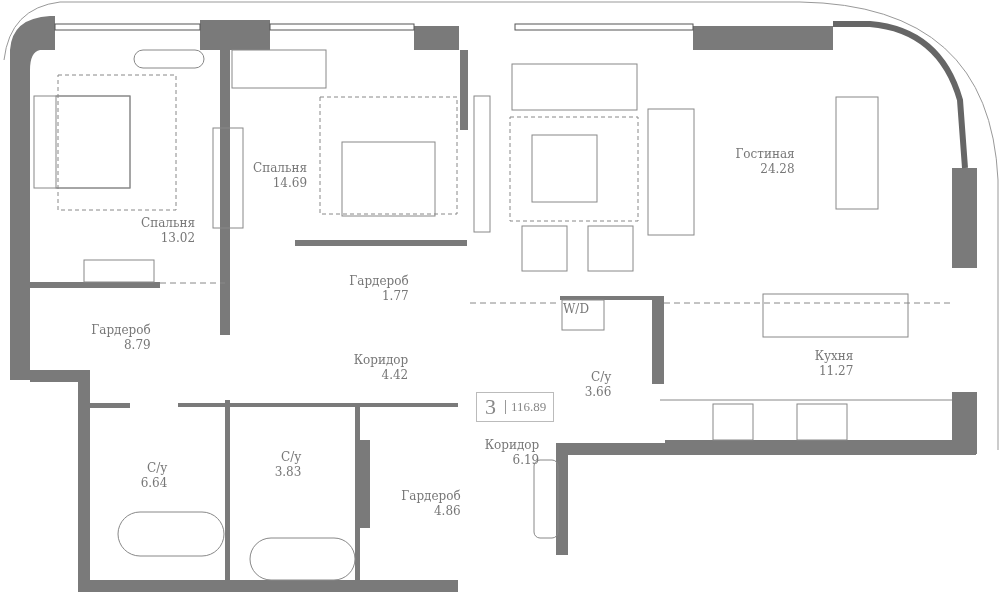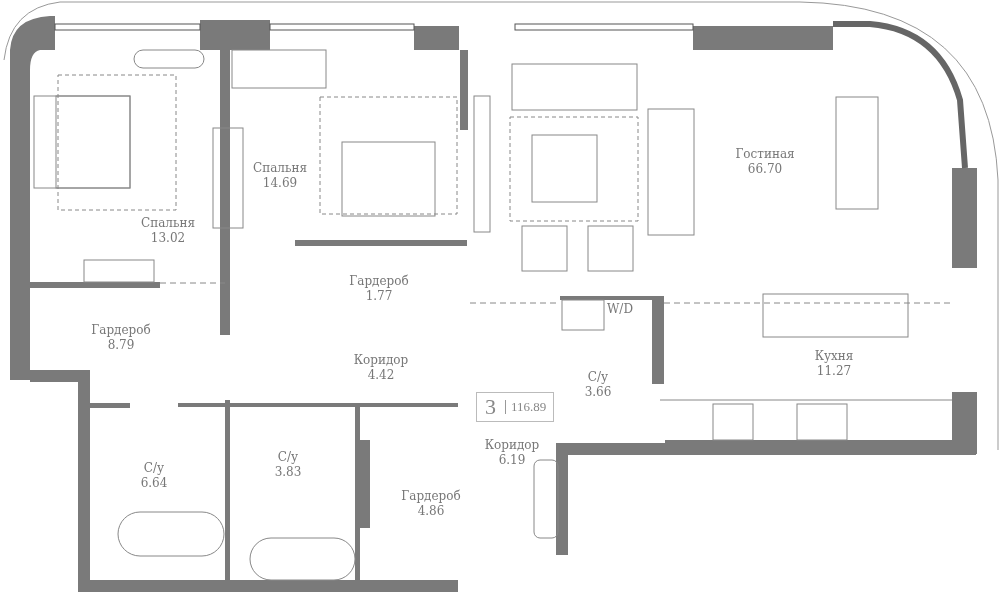--- a/index.html
+++ b/index.html
@@ -1,24 +1,24 @@
 <!DOCTYPE html>
 <html><head>
 <meta charset="utf-8">
 <style>
   html,body{margin:0;padding:0;background:#fff;}
   body{width:1003px;height:597px;overflow:hidden;position:relative;font-family:"DejaVu Serif","Liberation Serif",serif;}
   #plan{position:absolute;left:0;top:0;width:1003px;height:597px;}
-  .lbl{position:absolute;text-align:center;color:#777;font-size:12px;line-height:15px;transform:translateX(-50%);white-space:nowrap;}
+  .lbl{position:absolute;text-align:right;color:#777;font-size:12px;line-height:15px;transform:translateX(-50%);white-space:nowrap;}
   .lbl span{display:block;}
   .badge{position:absolute;left:476px;top:392px;width:76px;height:28px;border:1px solid #bbb;display:flex;align-items:center;color:#888;font-family:"Liberation Serif",serif;}
   .badge .rooms{font-size:22px;padding:0 4px 0 8px;}
   .badge .sep{width:1px;height:14px;background:#999;margin:0 5px;}
   .badge .area{font-size:13px;}
-  .wd{position:absolute;left:563px;top:302px;font-size:12px;color:#777;margin-left:44px;}
+  .wd{position:absolute;left:563px;top:302px;font-size:12px;color:#777;}
 </style>
 </head>
 <body>
 
 <svg id="plan" viewBox="0 0 1003 597" xmlns="http://www.w3.org/2000/svg">
   <g fill="none" stroke="#888" stroke-width="1">
 
     <path d="M4 60 Q10 8 60 2 L800 2 Q990 5 998 180 L998 450" stroke="#999"></path>
   </g>
 
@@ -91,21 +91,21 @@
 <div class="lbl" style="left:168px;top:216px">
     <span>Спальня</span>
     <span>13.02</span>
   </div>
 <div class="lbl" style="left:280px;top:161px">
     <span>Спальня</span>
     <span>14.69</span>
   </div>
 <div class="lbl" style="left:765px;top:147px">
     <span>Гостиная</span>
-    <span>66.70</span>
+    <span>24.28</span>
   </div>
 <div class="lbl" style="left:379px;top:274px">
     <span>Гардероб</span>
     <span>1.77</span>
   </div>
 <div class="lbl" style="left:121px;top:323px">
     <span>Гардероб</span>
     <span>8.79</span>
   </div>
 <div class="lbl" style="left:381px;top:353px">

